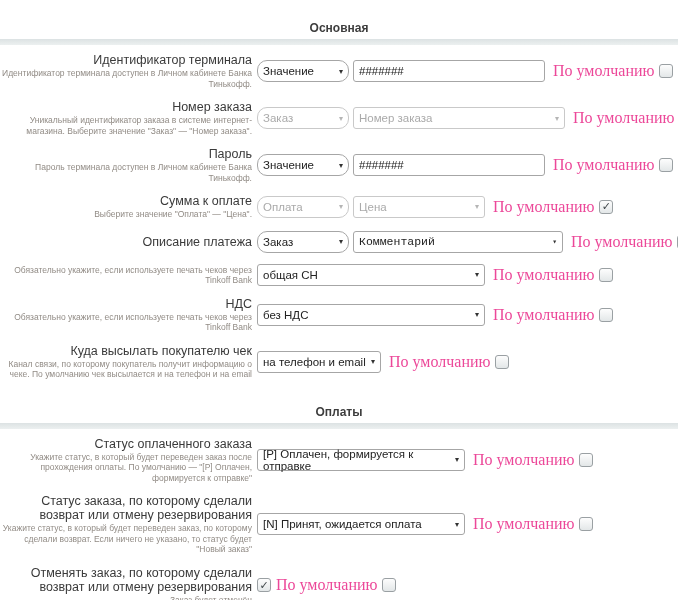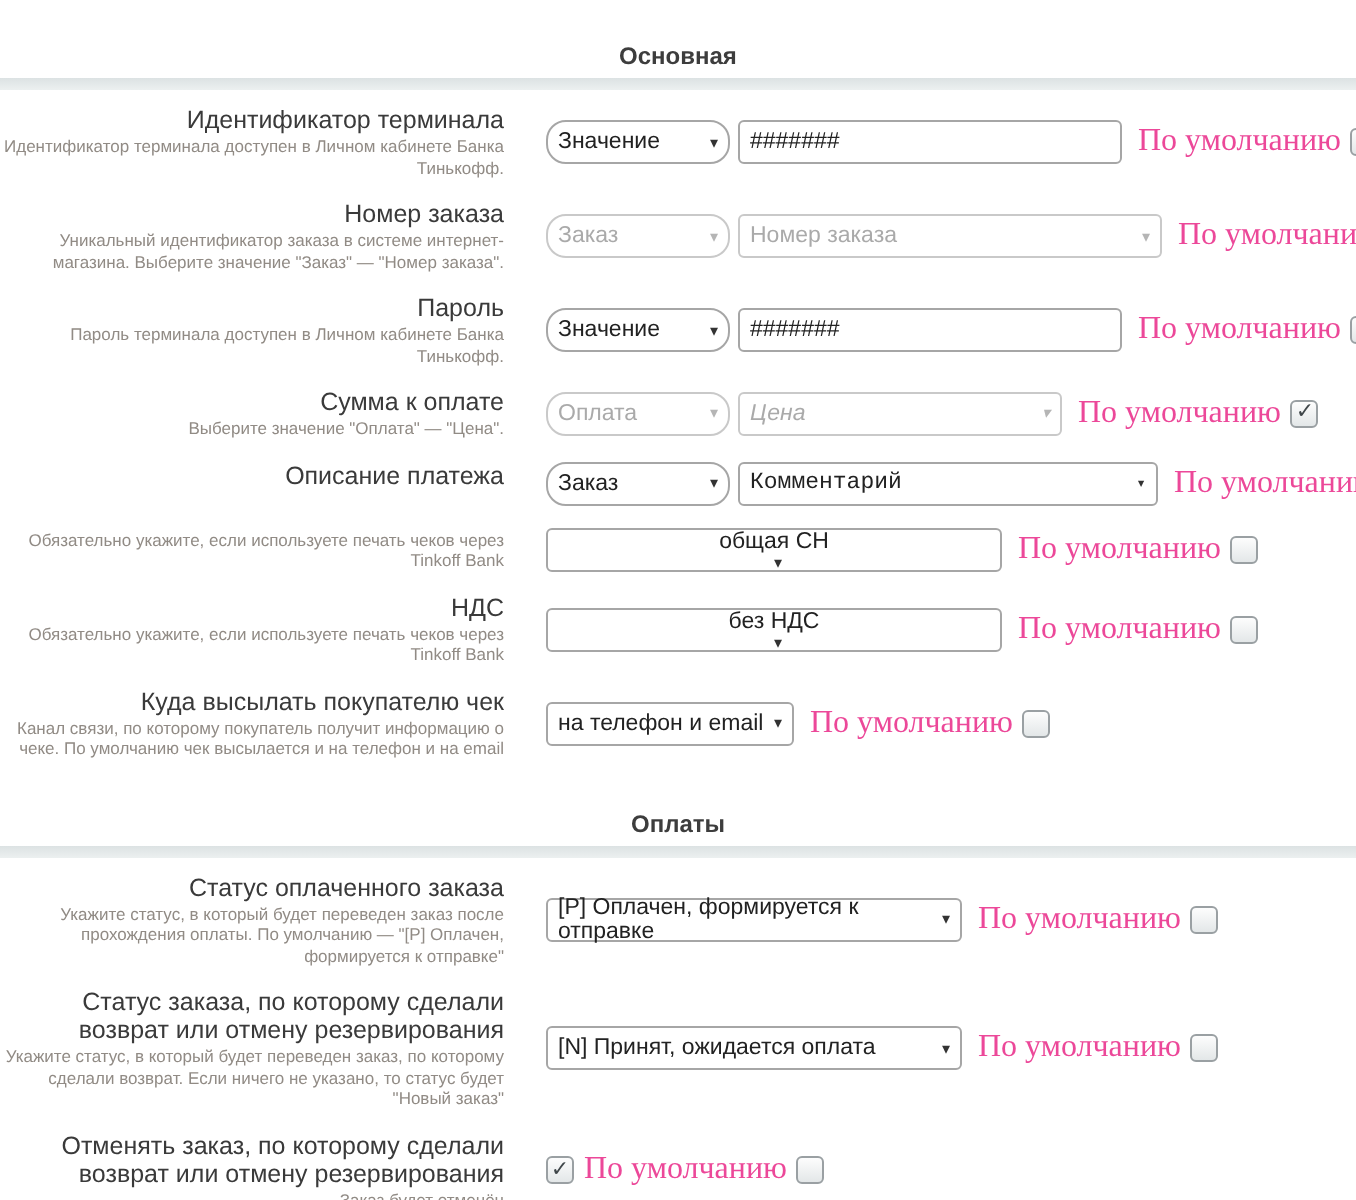--- a/index.html
+++ b/index.html
@@ -4,40 +4,40 @@
 <style>
   * { margin:0; padding:0; box-sizing:border-box; }
   html,body { width:678px; background:#fff; font-family:"Liberation Sans", sans-serif; color:#3c3c3c; }
   body { padding-bottom:4px; }
 
   .section-title { text-align:center; font-size:12px; font-weight:bold; color:#3d3d3d; padding:4px 0 4px 0; }
   .section-bar { height:6px; width:100%; background:linear-gradient(#dce2e3,#ecf0f0); margin-bottom:8px; }
   .section { margin-bottom:6px;margin-top:17px; }
   .section + .section .section-title { padding-top:8px; }
 
-  .row { display:flex; margin-bottom:11px;gap:16px; }
+  .row { display:flex; align-items:center; margin-bottom:11px; }
   .labelcol { width:252px; text-align:right; flex:0 0 252px; }
   .label { font-size:12.5px; color:#3a3a3a; line-height:14px; }
   .hint { font-size:8.5px; color:#918b85; line-height:10.5px; margin-top:1px; }
   .ctrls { display:flex; align-items:center; margin-left:5px; }
 
   .select, .textbox {
     height:22px; border:1px solid #a6a6a6; border-radius:3px; background:#fff;
     font-size:11.5px; color:#222; display:inline-flex; align-items:center;
     padding:0 5px; margin-right:4px;
   }
   .select { justify-content:space-between; }
   .select .arrow { font-size:8px; color:#333; margin-left:4px; }
   .select.disabled { color:#aaa; border-color:#c9c9c9; }
   .select.disabled .arrow { color:#b5b5b5; }
   .textbox { font-family:"Liberation Sans", sans-serif; }
 
-  .w92 { width:92px;border-radius:10px; } .w124 { width:124px; } .w164 { width:162px;font-style:italic; }
+  .w92 { width:92px;border-radius:10px; } .w124 { width:124px; } .w164 { width:132px; }
   .w192 { width:192px; } .w208 { width:208px; } .w210 { width:210px;font-family:Liberation Mono, monospace; }
-  .w212 { width:212px; } .w228 { width:228px;flex-direction:column; }
+  .w212 { width:212px; } .w228 { width:228px; }
 
   .def-label { font-size:16px; color:#ec4899; margin:0 5px 0 4px; white-space:nowrap;font-family:Liberation Serif, serif; }
   .checkbox {
     width:14px; height:14px; border:1px solid #9aa0a3; border-radius:3px;
     background:linear-gradient(#fdfdfd,#e3e7e8); display:inline-flex;
     align-items:center; justify-content:center; flex:0 0 14px;
   }
   .checkbox.checked::after { content:"\2713"; font-size:11px; color:#40474a; line-height:1; }
   .val-check { margin-right:1px; }
 </style>

